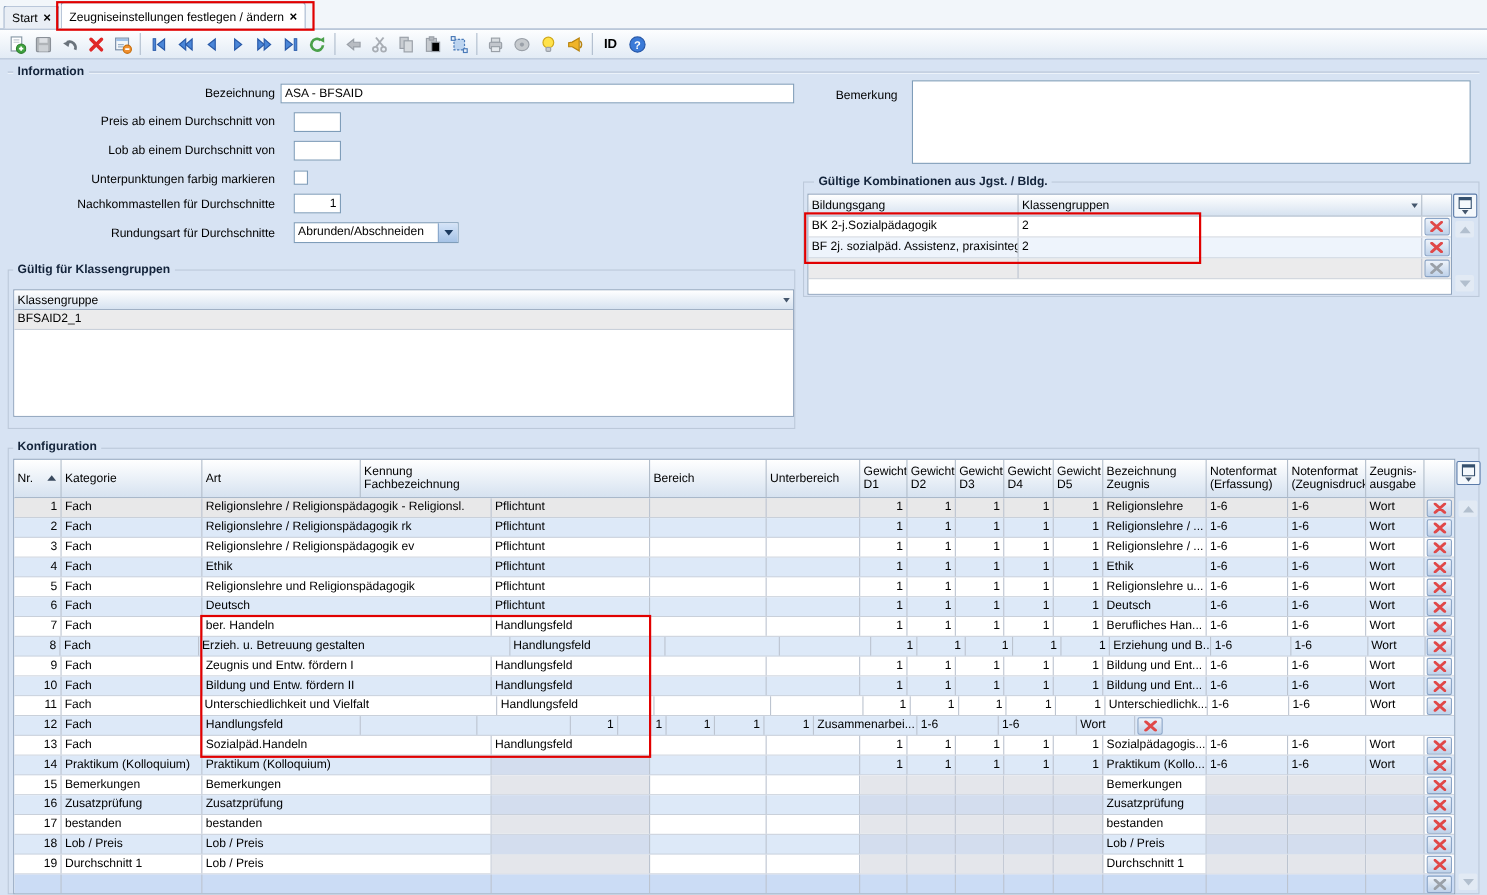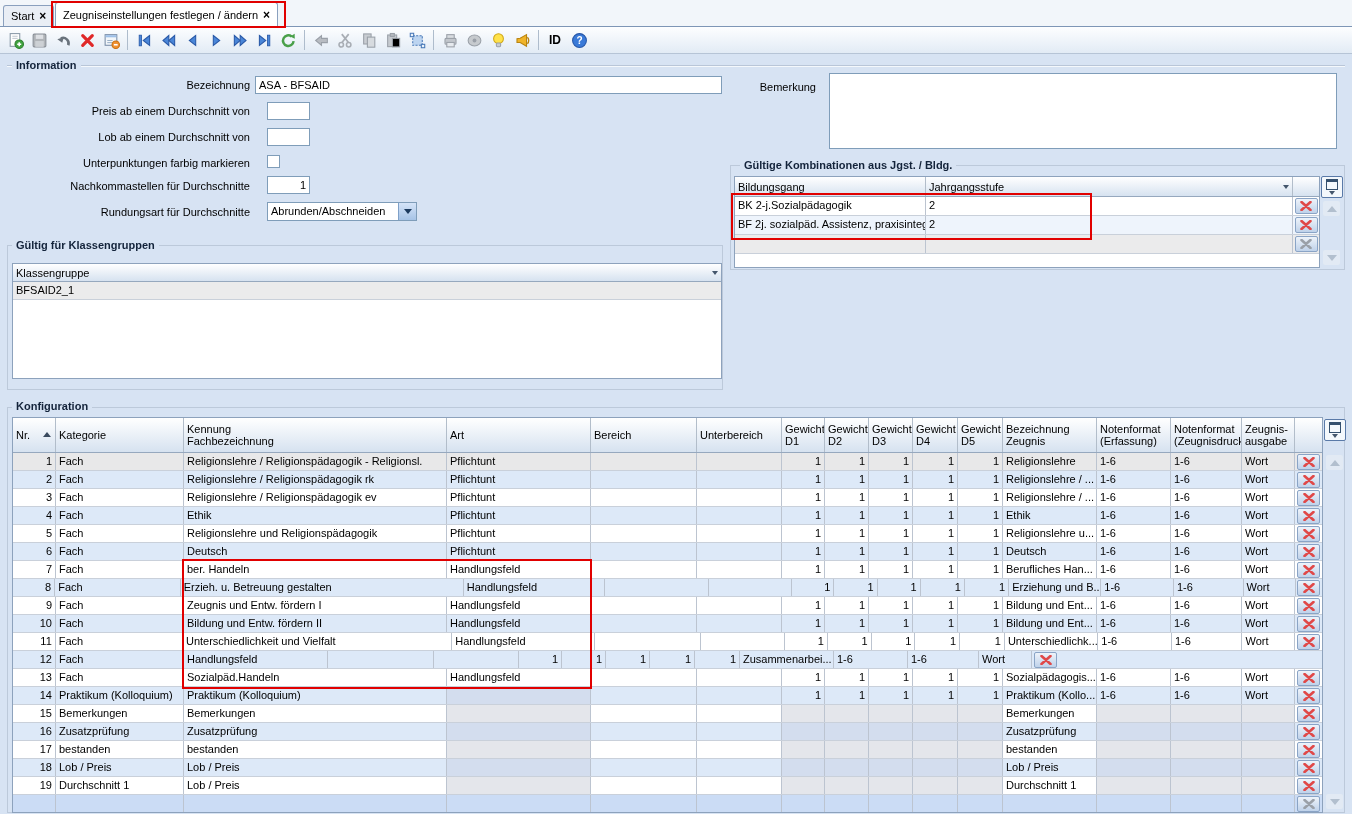--- a/index.html
+++ b/index.html
@@ -300,21 +300,21 @@
 
 <span class="flabel" style="left:576px;top:81px;">Bemerkung</span>
 <textarea class="tin" style="left: 829px; top: 73px; width: 508px; height: 76px; resize: none;"></textarea>
 
 <div class="groupbox" style="left:730px;top:165px;width:615px;height:105px;"></div>
 <span class="grouplabel" style="left:740px;top:159px;">Gültige Kombinationen aus Jgst. / Bldg.</span>
 <div class="grid" style="left:734px;top:176px;width:586px;height:92px;" id="kombigrid">
     <div class="ghead" style="height:20px">
       <div class="hcell" style="width:191px">Bildungsgang</div>
       <div class="hcell" style="width:367px;flex-direction:row;justify-content:space-between;align-items:center;">
-        <span>Jahrgangsstufe</span>
+        <span>Klassengruppen</span>
         <span class="tri-dn sm"></span>
       </div>
       <div class="hcell" style="width:26px;border-right:none"></div>
     </div>
     <div class="grow" style="height:19px;">
       <div class="gcell " style="width:191px">BK 2-j.Sozialpädagogik</div>
       <div class="gcell " style="width:367px">2</div>
       <div class="delcell" style="width:26px">
         <span class="xbtn">
           <svg width="12" height="10" viewBox="0 0 12 10">
@@ -378,26 +378,26 @@
 <span class="grouplabel" style="left:12px;top:400px;">Konfiguration</span>
 <div class="grid" style="left:12px;top:417px;width:1311px;height:396px;" id="konfiggrid">
     <div class="ghead" style="height:35px">
       <div class="hcell" style="width:43px;position:relative">
         <span>Nr.</span>
         <span class="tri-up-s" style="position:absolute;right:4px;top:14px"></span>
       </div>
       <div class="hcell" style="width:128px;position:relative">
         <span>Kategorie</span>
       </div>
+      <div class="hcell" style="width:144px;position:relative">
+        <span>Art</span>
+      </div>
       <div class="hcell" style="width:263px;position:relative">
         <span>Kennung</span>
         <span>Fachbezeichnung</span>
-      </div>
-      <div class="hcell" style="width:144px;position:relative">
-        <span>Art</span>
       </div>
       <div class="hcell" style="width:106px;position:relative">
         <span>Bereich</span>
       </div>
       <div class="hcell" style="width:85px;position:relative">
         <span>Unterbereich</span>
       </div>
       <div class="hcell" style="width:43px;position:relative">
         <span>Gewicht</span>
         <span>D1</span>

